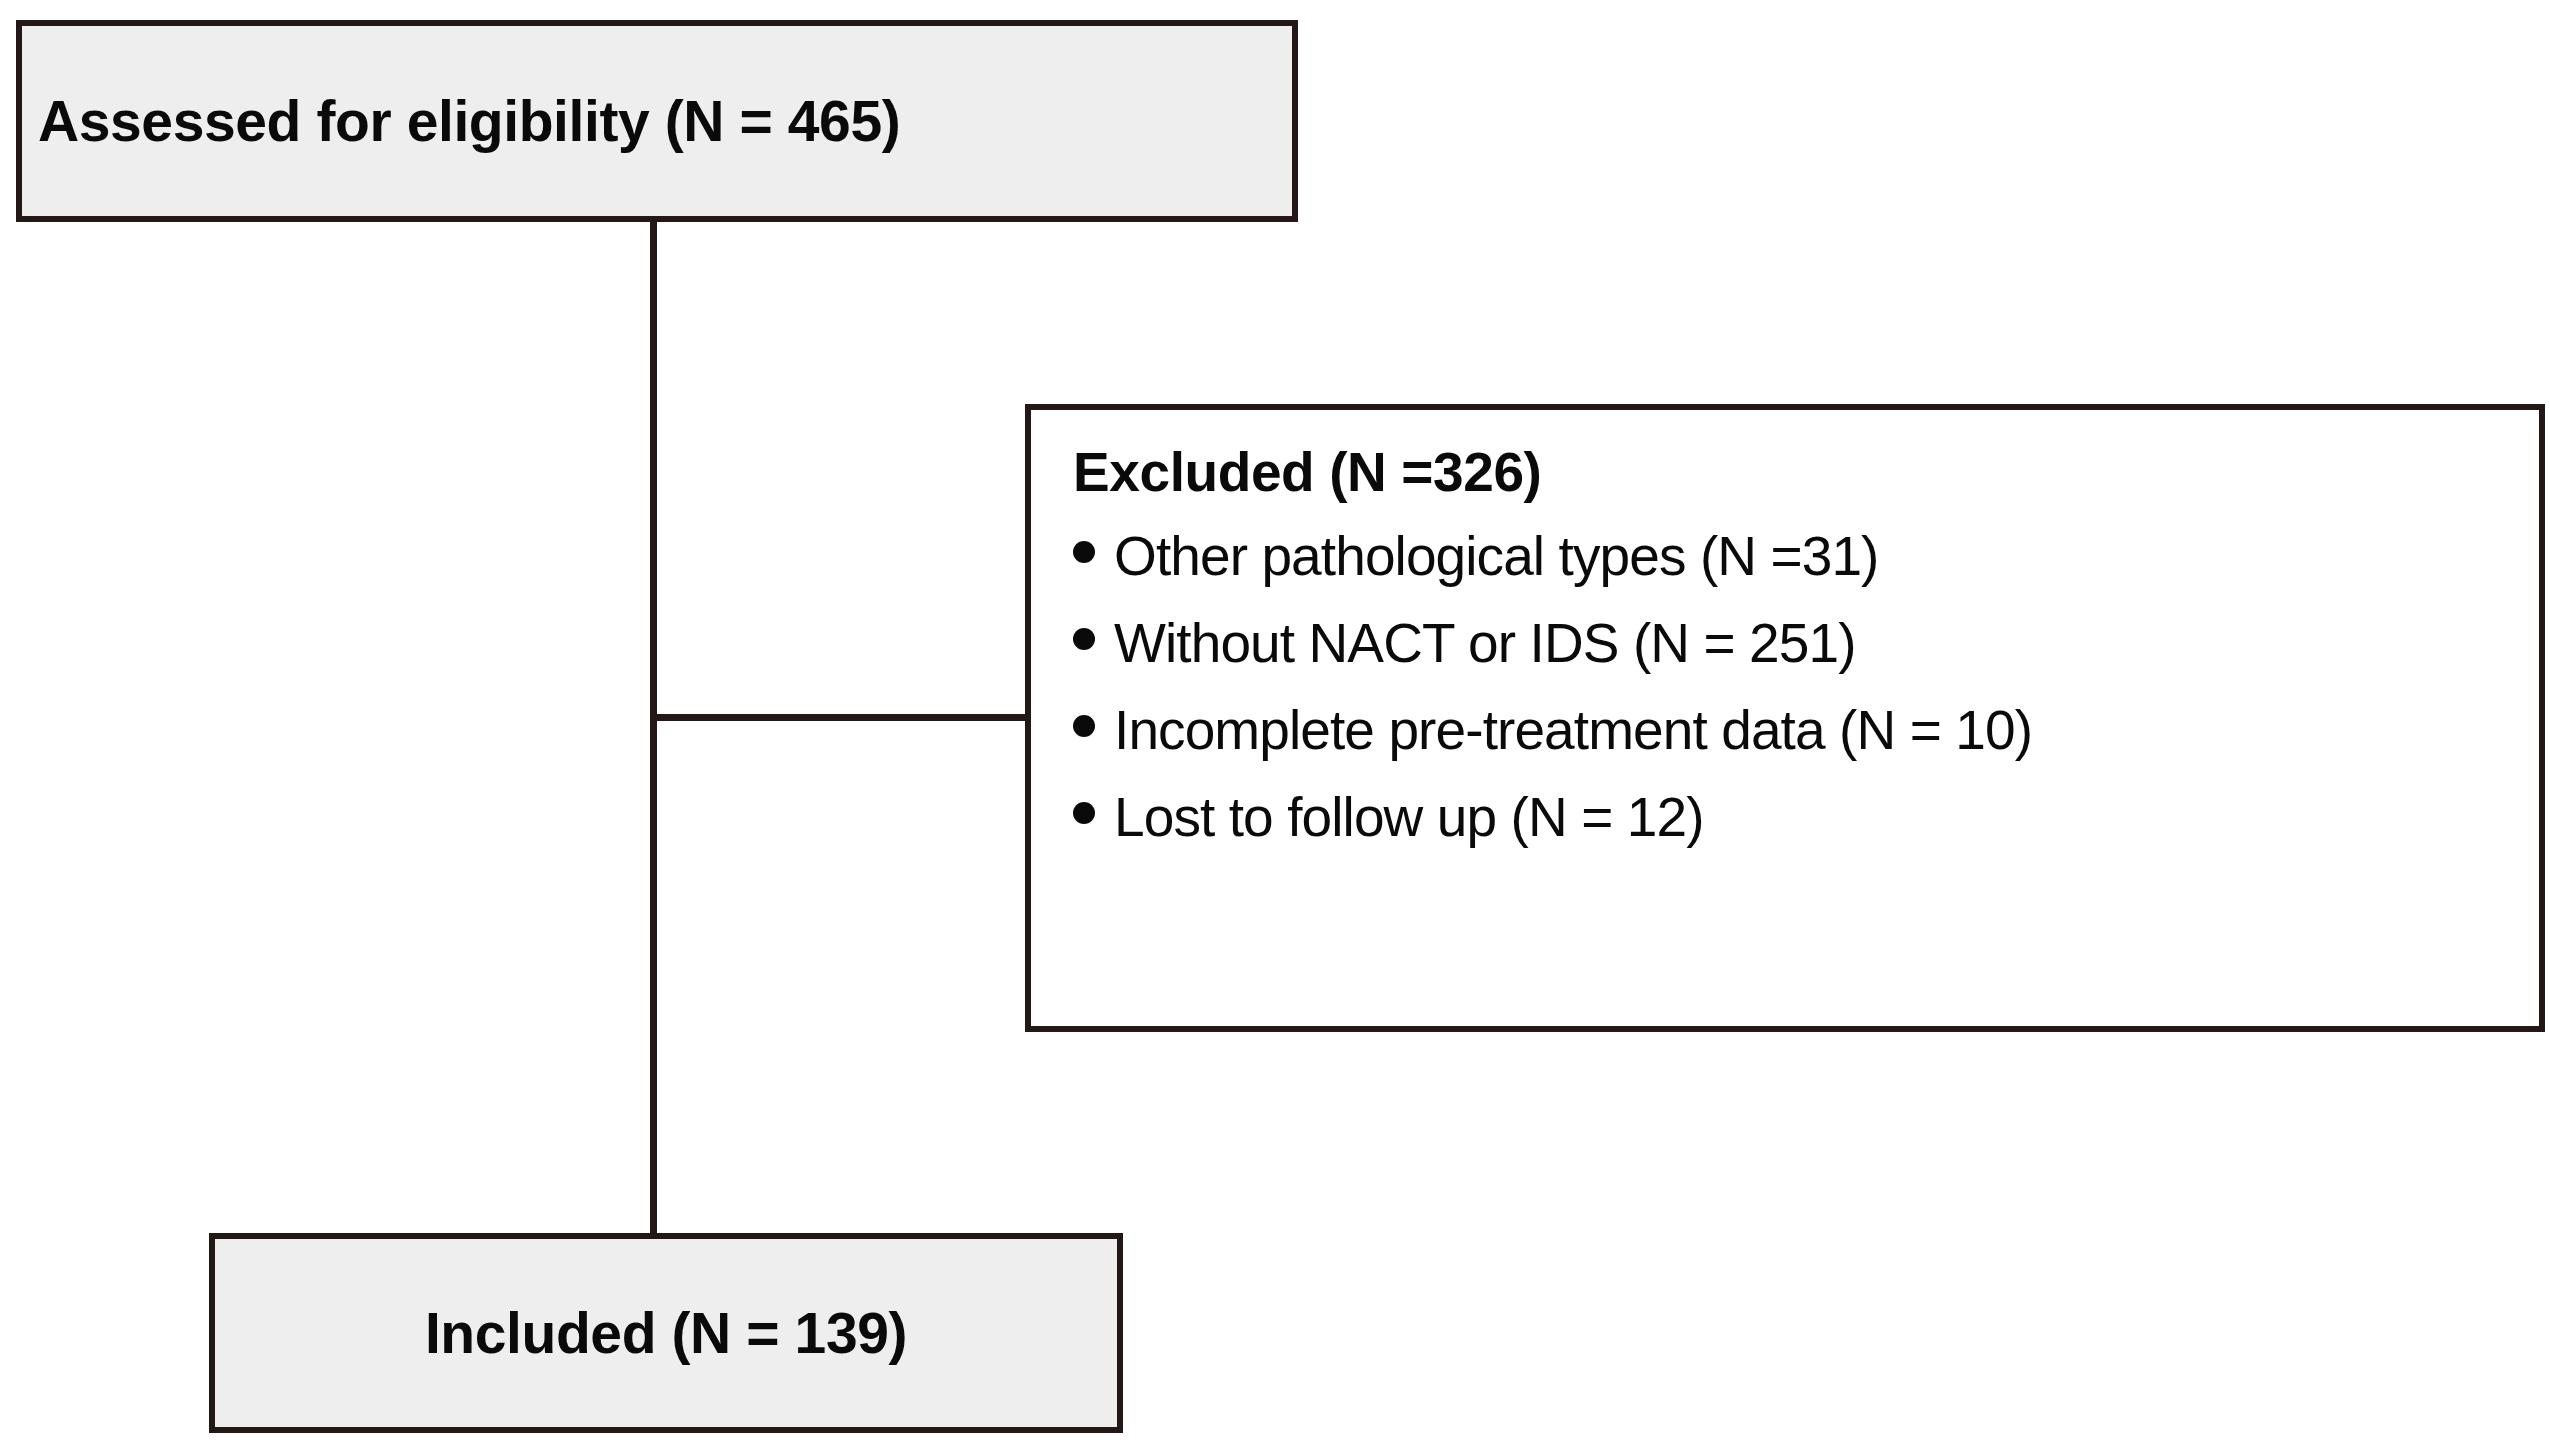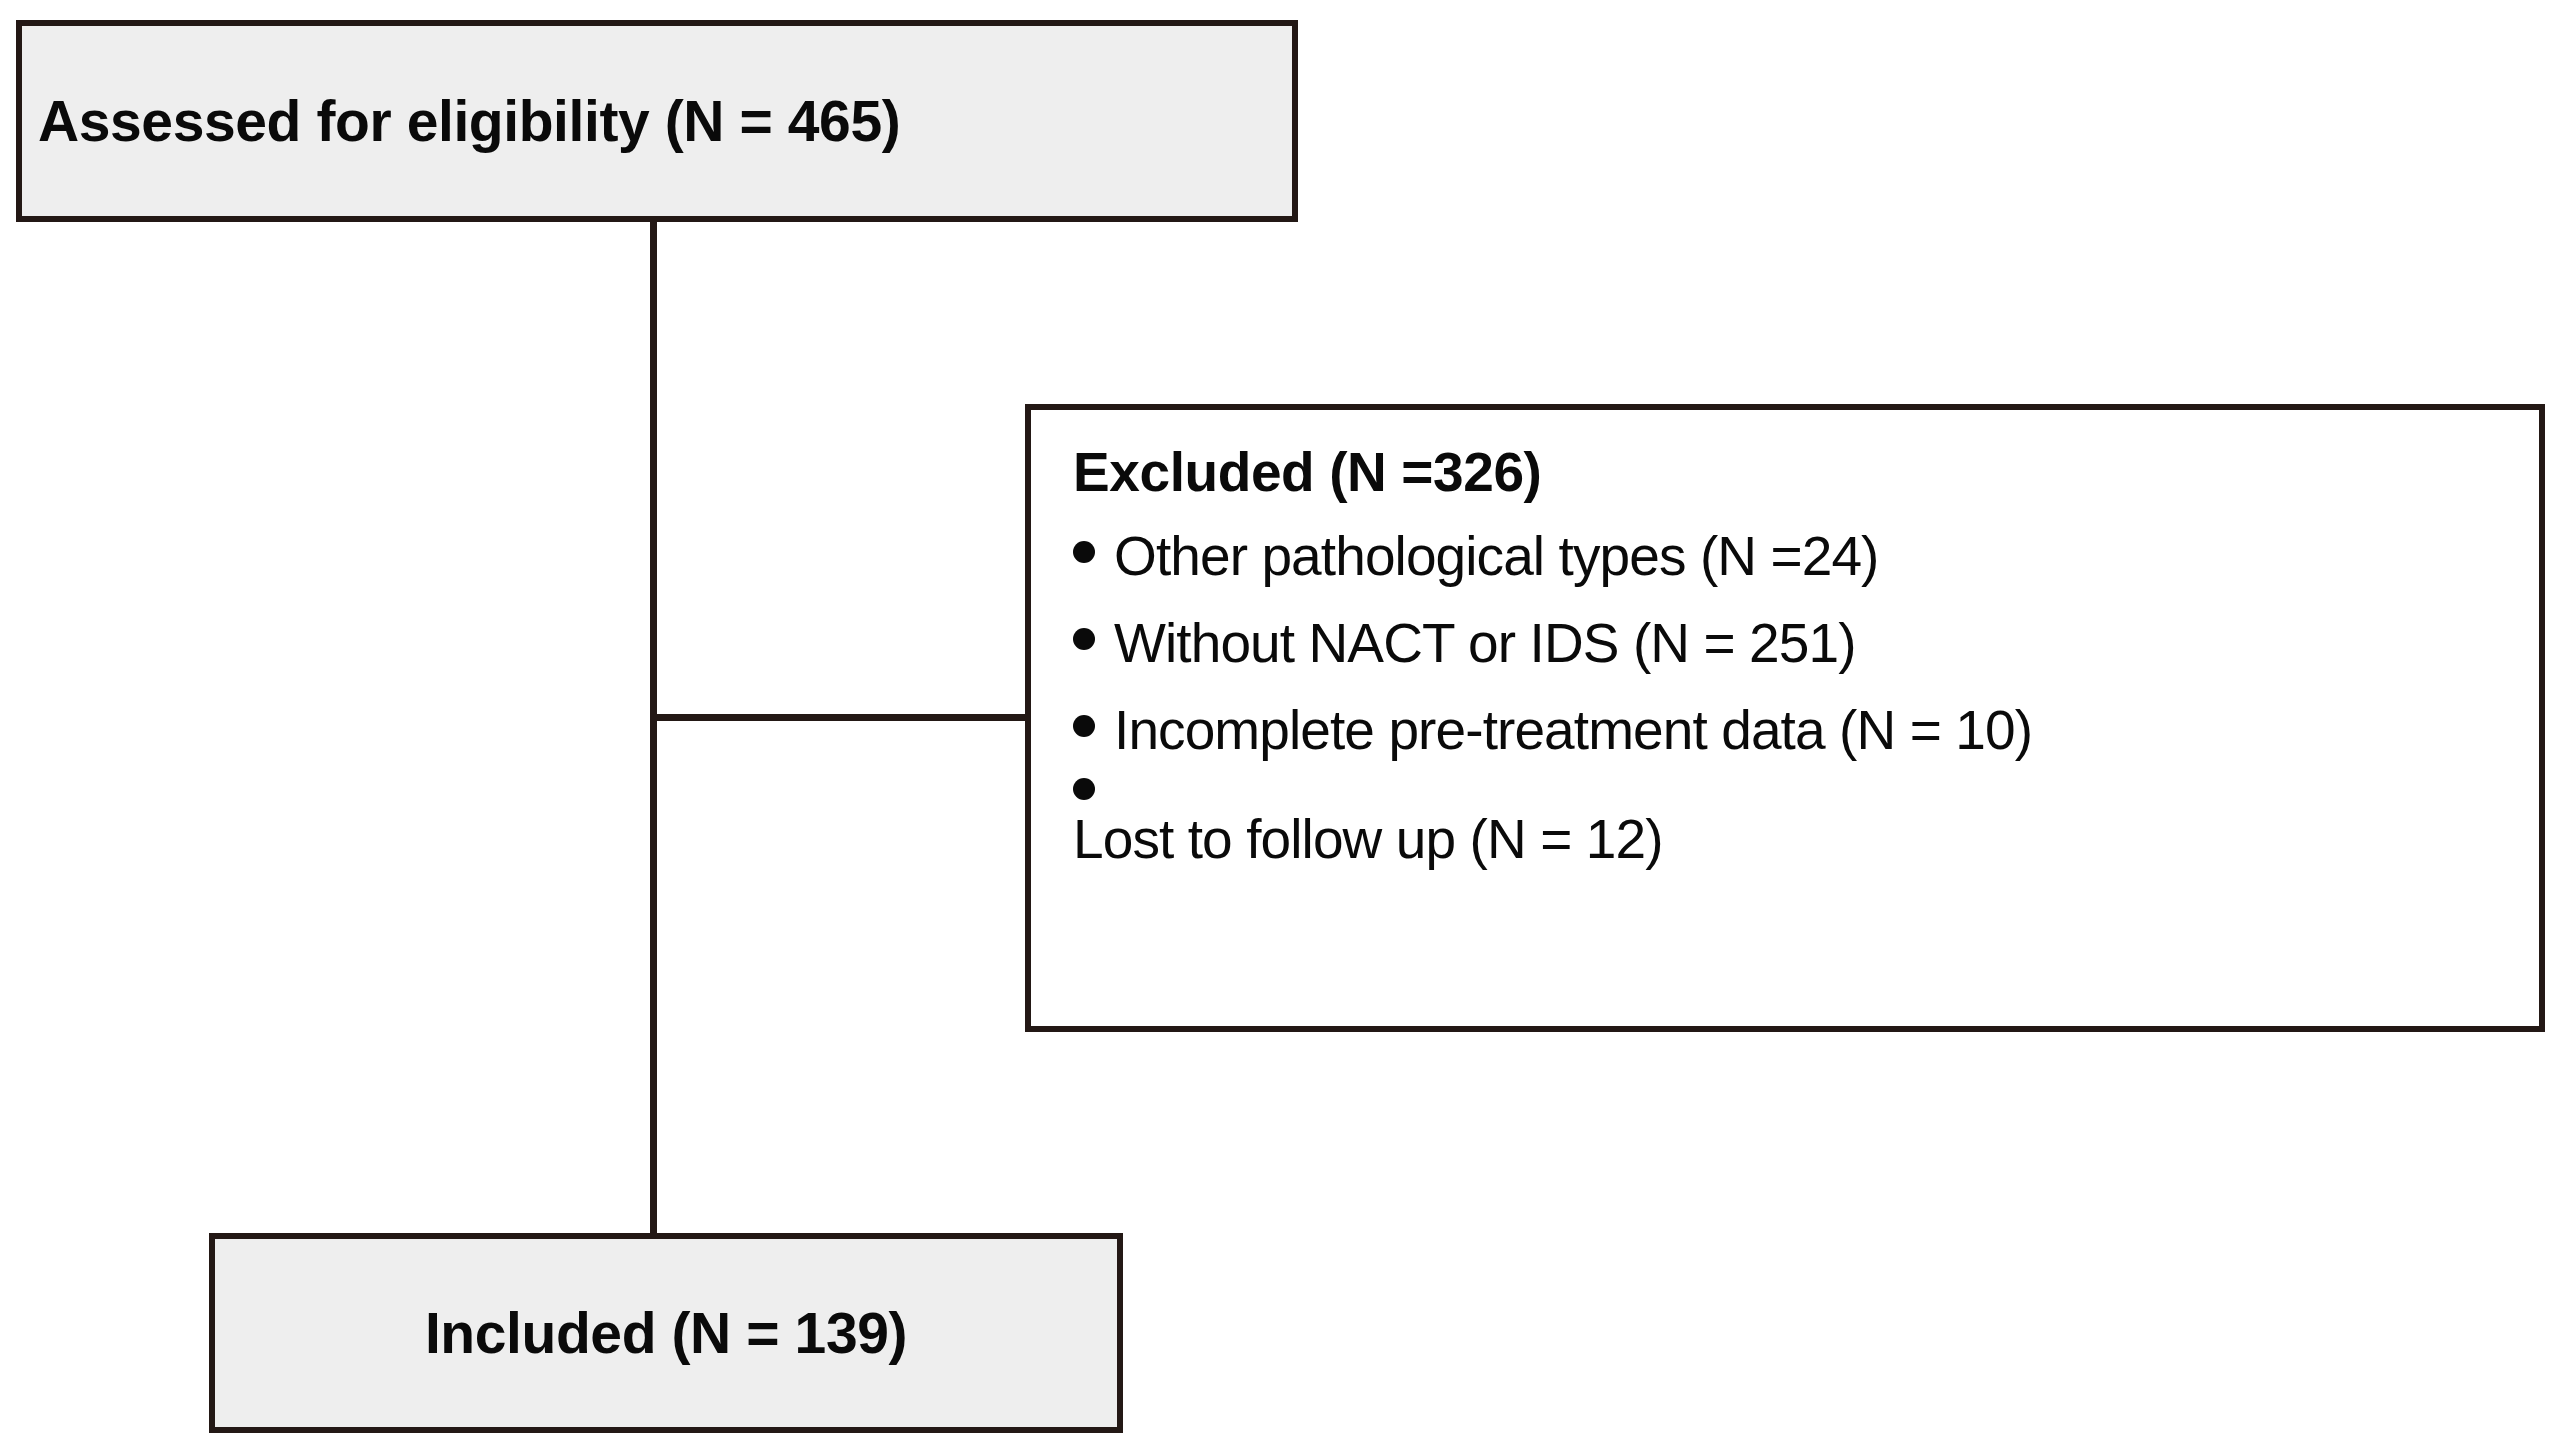--- a/index.html
+++ b/index.html
@@ -79,21 +79,21 @@
     display: flex;
     align-items: baseline;
     font-size: 55px;
     font-weight: normal;
     color: #0a0a0a;
     line-height: 1;
     margin-bottom: 32px;
     letter-spacing: -0.9px;
     white-space: nowrap;
   }
-  .bullet-item:last-child { margin-bottom: 0; flex-direction: column; }
+  .bullet-item:last-child { margin-bottom: 0; }
   .bullet-dot {
     display: inline-block;
     width: 22px;
     height: 22px;
     border-radius: 50%;
     background: #0a0a0a;
     margin-right: 19px;
     flex: 0 0 auto;
     position: relative;
     top: -11.7px;
@@ -146,21 +146,21 @@
 
   <div class="connector" id="connector-vertical-main"></div>
 
   <div class="connector" id="connector-horizontal-excluded"></div>
 
   <div class="node-box" id="box-excluded">
     <div class="excluded-title">Excluded (N =326)</div>
     <ul class="bullet-list">
       <li class="bullet-item">
         <span class="bullet-dot"></span>
-        <span>Other pathological types (N =24)</span>
+        <span>Other pathological types (N =31)</span>
       </li>
       <li class="bullet-item">
         <span class="bullet-dot"></span>
         <span>Without NACT or IDS (N = 251)</span>
       </li>
       <li class="bullet-item">
         <span class="bullet-dot"></span>
         <span>Incomplete pre-treatment data (N = 10)</span>
       </li>
       <li class="bullet-item">

